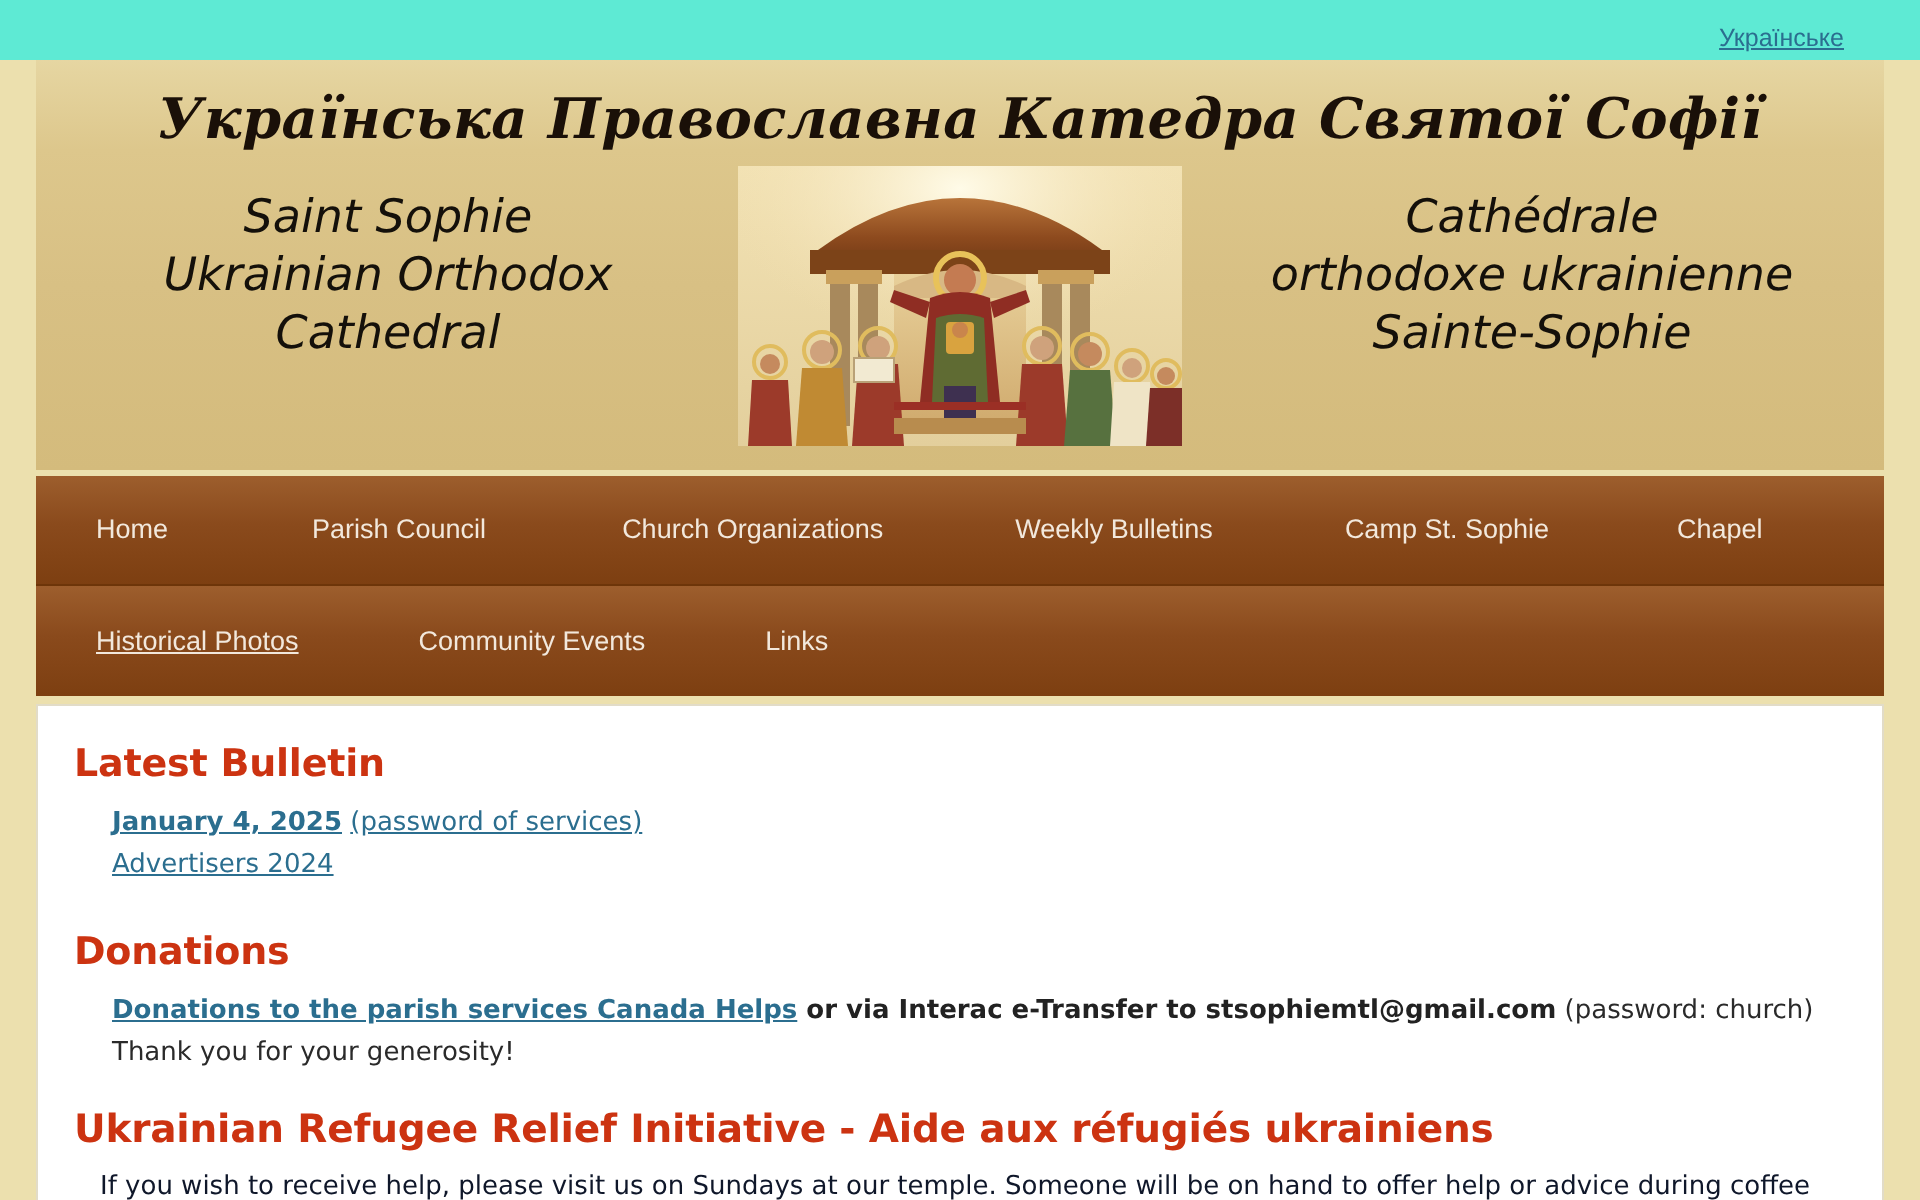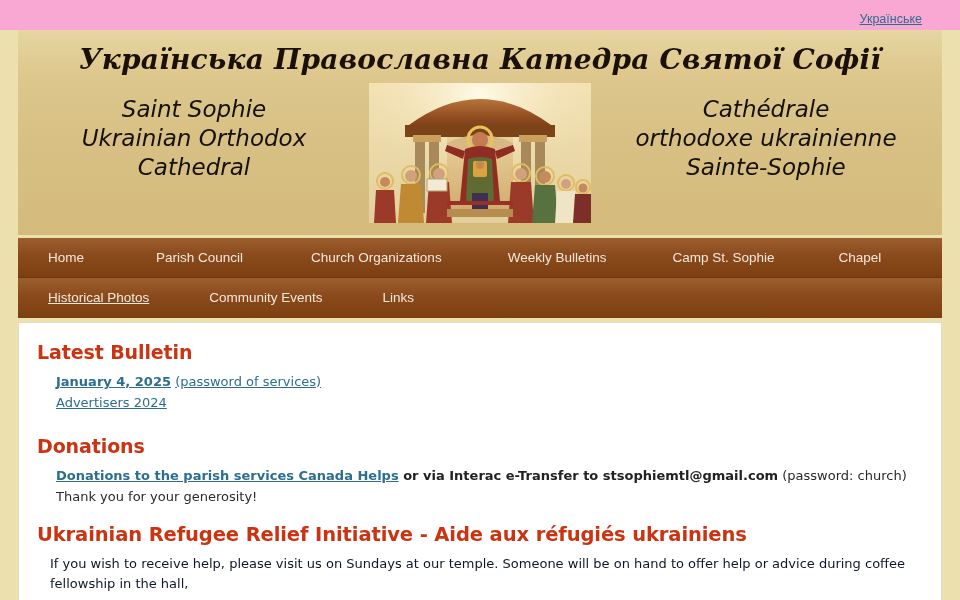--- a/index.html
+++ b/index.html
@@ -7,21 +7,21 @@
     margin: 0; padding: 0;
     width: 960px; height: 600px;
     overflow: hidden;
     background: #ece0ae;
     font-family: "Liberation Sans", sans-serif;
   }
 
   
   .topbar {
     height: 30px;
-    background: #f9a8d4;
+    background: #5eead4;
     display: flex;
     align-items: flex-start;
     justify-content: flex-end;
     padding: 12px 38px 0 0;
   }
   .topbar a {
     color: #2b6e8f;
     font-size: 12.5px;
     text-decoration: underline;
     line-height: 14px;
@@ -72,21 +72,21 @@
     flex: 0 0 222px;
     position: relative;
     overflow: hidden;
     background: #e8d9a8;
   }
   .icon-art svg { display:block; width:100%; height:100%; }
 
   
   .navwrap { margin: 3px 18px 0 18px; }
   .navrow {
-    height: 40px;
+    height: 55px;
     background: linear-gradient(180deg,#9d5e2d 0%,#8a4a1c 45%,#7d3f11 100%);
     display: flex;
     align-items: center;
     border-bottom: 1px solid #6d3509;
   }
   .navrow:last-child { border-bottom: none; }
   .navitem {
     color: #f2e8dc;
     font-size: 13.5px;
     padding: 0 16px;

